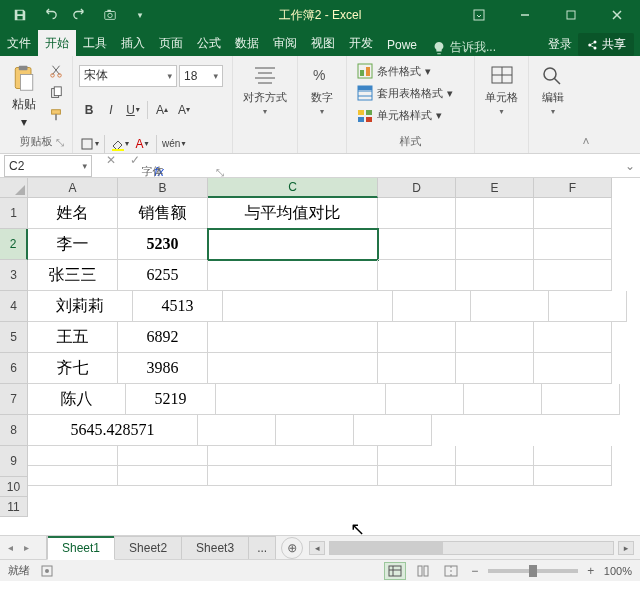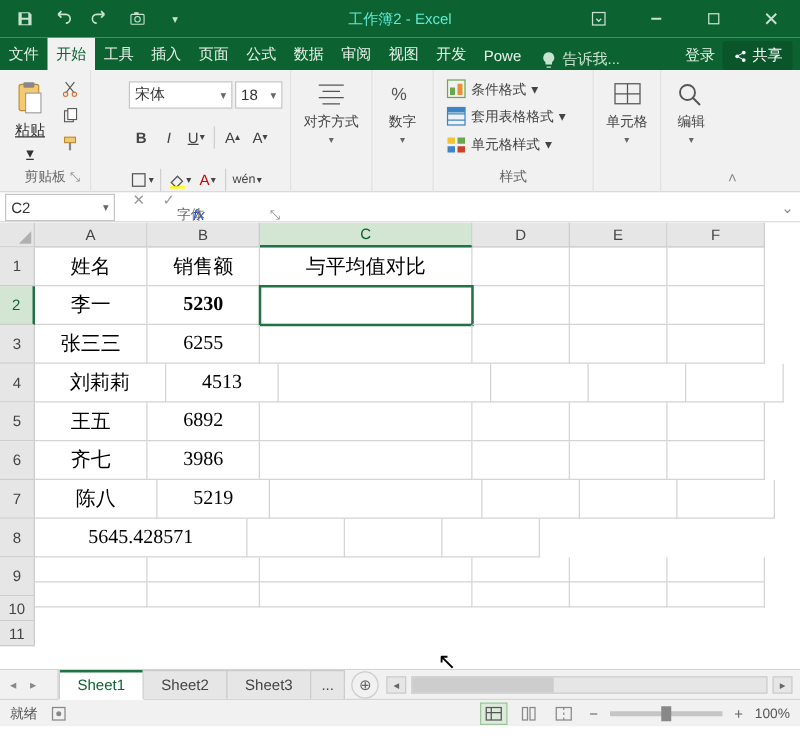--- a/index.html
+++ b/index.html
@@ -1,44 +1,44 @@
 <!DOCTYPE html>
 <html><head>
 <meta charset="utf-8">
 <style>
 * { box-sizing: border-box; margin: 0; padding: 0; font-family: "Microsoft YaHei", "Segoe UI", sans-serif; }
 body { width: 640px; height: 603px; background: #fff; overflow: hidden; font-size: 12px; color: #333; }
 
 .titlebar { height: 30px; background: #0c6331; display: flex; align-items: center; color: #fff; position: relative; }
 .titlebar .qat { display: flex; gap: 2px; padding-left: 6px; }
 .titlebar .qat .qbtn { width: 28px; height: 26px; display:flex;align-items:center;justify-content:center; color:#c7e3cf; }
-.titlebar .title { position:absolute; left:50%; transform:translateX(-50%); font-size:12px; color:#5eead4; }
+.titlebar .title { position:absolute; left:50%; transform:translateX(-50%); font-size:12px; color:#fef9c3; }
 .titlebar .winctrl { margin-left:auto; display:flex; }
 .titlebar .winctrl .wbtn { width:46px; height:30px; display:flex;align-items:center;justify-content:center; color:#c7e3cf; }
 
 .tabs { height: 26px; background:#0c6331; display:flex; align-items:flex-end; color:#fff; font-size:12px; }
 .tabs .tab { padding:5px 7px 4px; cursor:pointer; white-space:nowrap; color:#e8f3ea; }
 .tabs .tab.active { background:#f1f1f1; color:#0c6331; }
 .tabs .tellme { display:flex; align-items:center; gap:4px; color:#c7e3cf; padding:0 8px; }
 .tabs .bulb { width:14px; height:14px; }
 .tabs .right { margin-left:auto; display:flex; align-items:center; gap:6px; padding-right:6px; }
 .tabs .share { background:#0a5529; padding:3px 8px; border-radius:2px; display:flex; align-items:center; gap:4px; }
 
 .ribbon { height:98px; background:#f1f1f1; border-bottom:1px solid #d4d4d4; display:flex; }
 .group { border-right:1px solid #e1e1e1; display:flex; flex-direction:column; justify-content:space-between; padding:4px 6px 2px; }
 .group .gbody { display:flex; align-items:flex-start; gap:4px; flex:1; }
 .group .glabel { text-align:center; font-size:11px; color:#666; padding:2px 0; position:relative; }
 .group .glabel .launcher { position:absolute; right:0; bottom:2px; width:12px; height:12px; color:#888; font-size:10px; }
 
-.clip-big { display:flex; flex-direction:column; align-items:center; gap:2px; padding:2px;text-decoration:underline; }
+.clip-big { display:flex; flex-direction:column; align-items:center; gap:2px; padding:2px; }
 .clip-big .icn { width:32px; height:32px; display:flex;align-items:center;justify-content:center; }
 .clip-side { display:flex; flex-direction:column; gap:4px; padding-top:2px; }
 .clip-side .sbtn { width:20px; height:18px; display:flex;align-items:center;justify-content:center; }
 
-.fontgrp .row { display:flex; align-items:center; gap:2px; margin-bottom:3px;margin-left:24px; }
+.fontgrp .row { display:flex; align-items:center; gap:2px; margin-bottom:3px; }
 .combo { height:22px; border:1px solid #c5c5c5; background:#fff; display:flex; align-items:center; padding:0 4px; }
 .combo .dd { margin-left:auto; font-size:9px; color:#666; }
 .iconbtn { min-width:20px; height:20px; display:flex; align-items:center; justify-content:center; color:#444; font-size:12px; border:1px solid transparent; }
 .iconbtn .dd { font-size:8px; margin-left:1px; }
 .sep { width:1px; height:18px; background:#d0d0d0; margin:0 2px; }
 
 .bigbtn { display:flex; flex-direction:column; align-items:center; gap:2px; padding:2px 4px; }
 .bigbtn .icn { width:28px; height:26px; display:flex;align-items:center;justify-content:center; }
 .bigbtn .lbl { font-size:11px; color:#444; white-space:nowrap; }
 .bigbtn .dd { font-size:8px; color:#666; }

